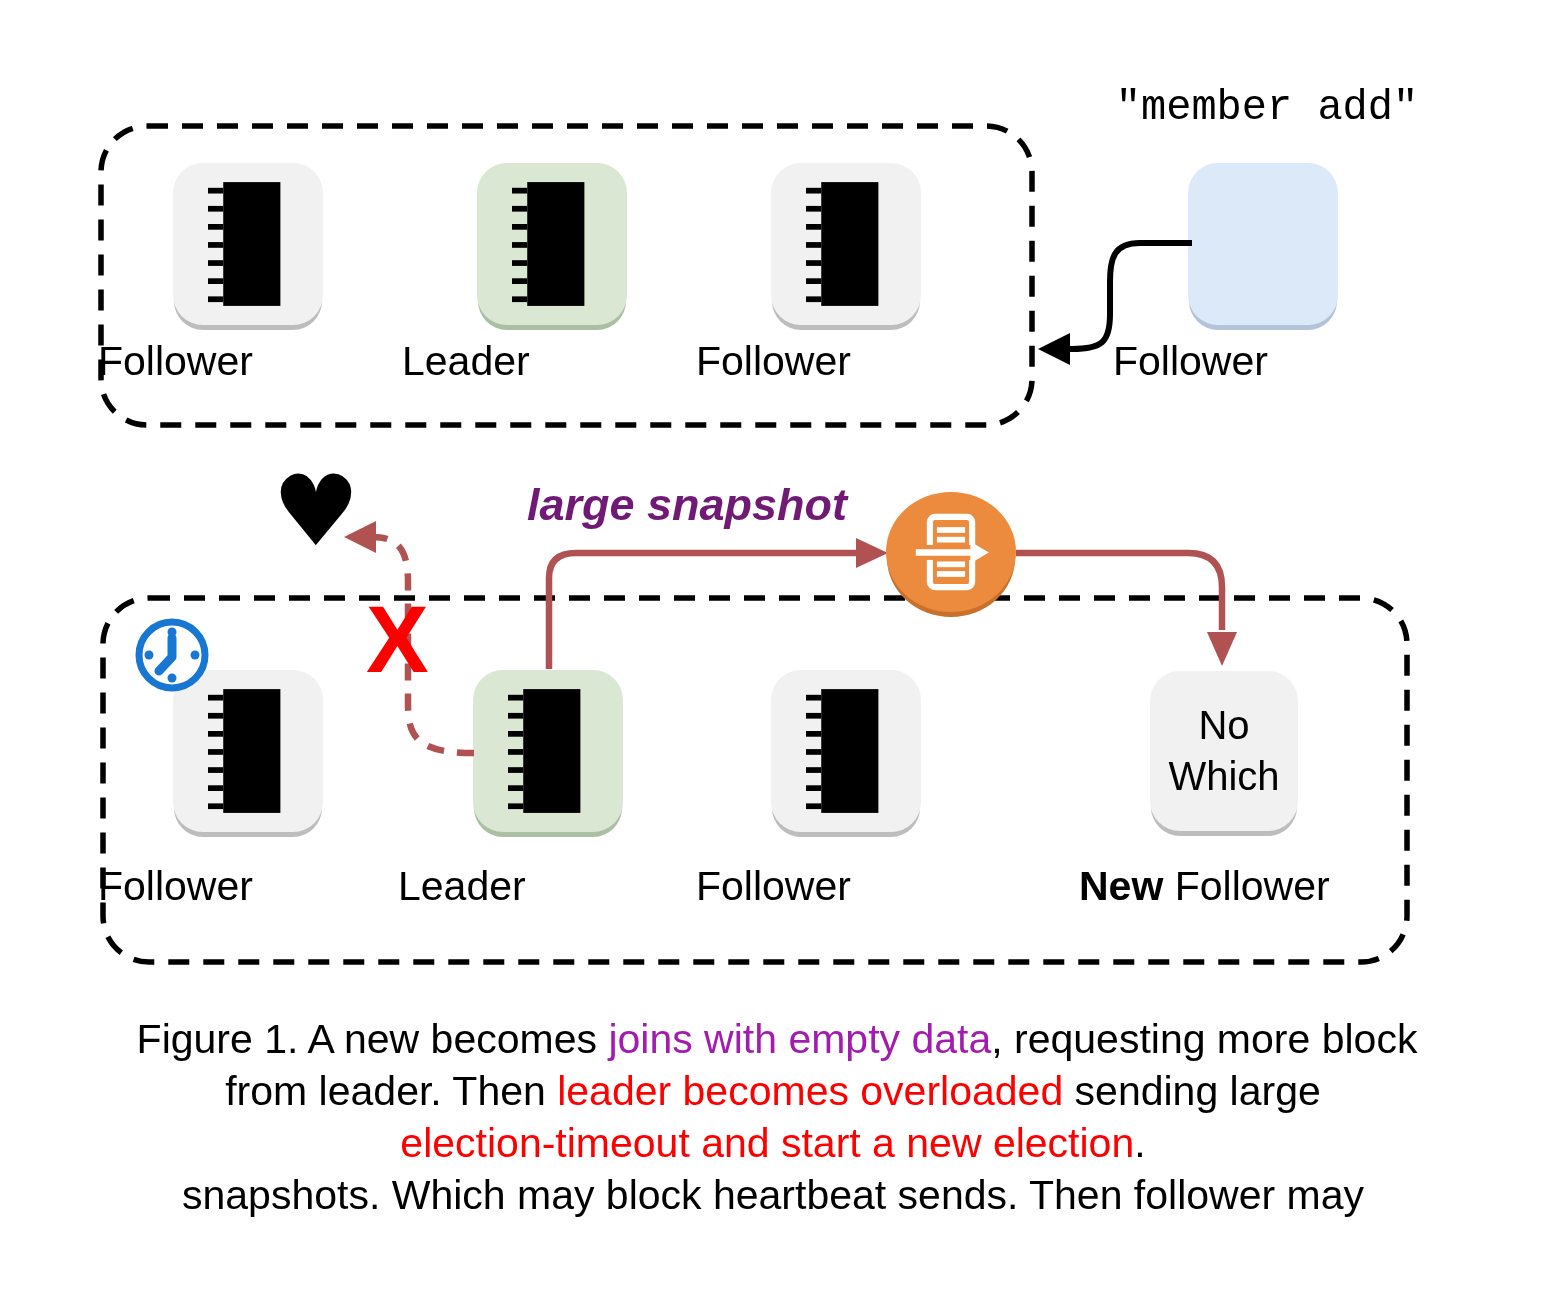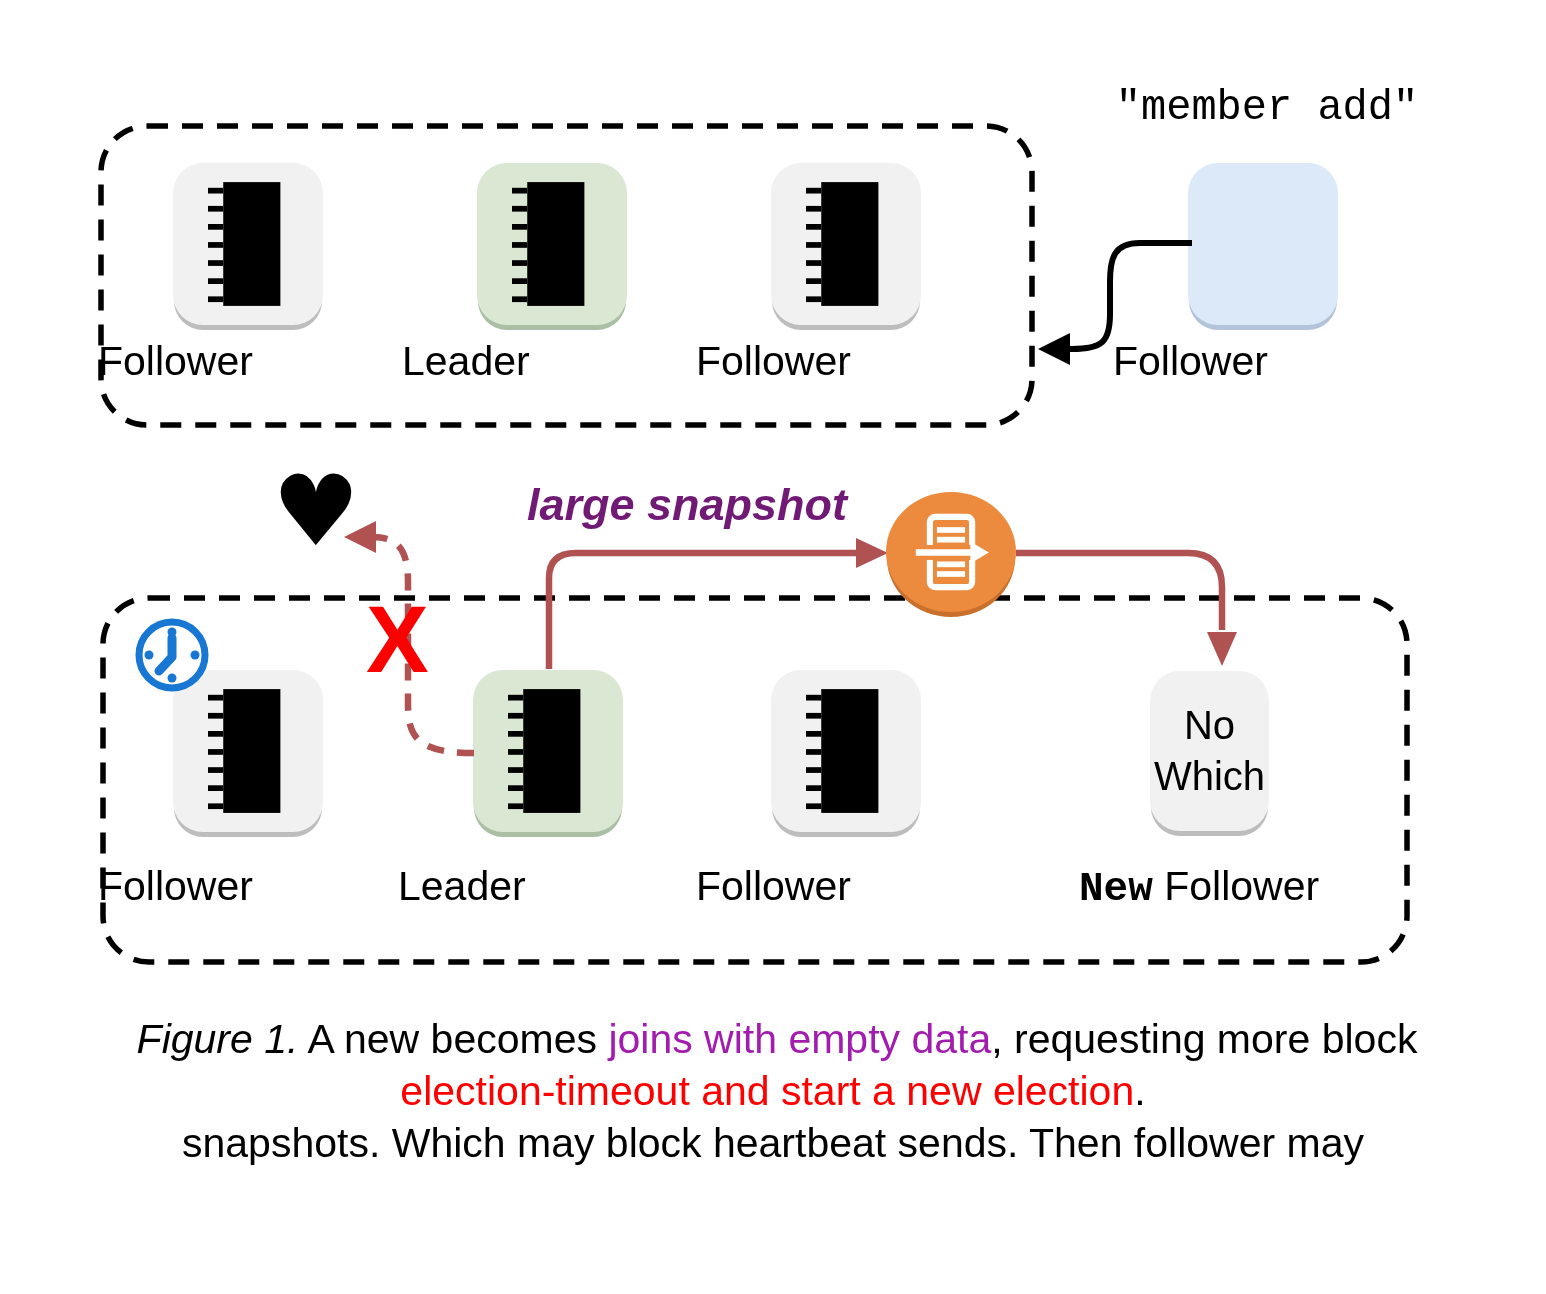--- a/index.html
+++ b/index.html
@@ -27,24 +27,24 @@
              font-size:42px;font-family:"Liberation Mono","DejaVu Sans Mono",monospace;color:#000;}
   .orange-circle{position:absolute;left:886px;top:492px;width:130px;height:120px;border-radius:50%;
                  background:#ec8b3e;box-shadow:0 6px 0 -1px #c8702c;
                  display:flex;align-items:center;justify-content:center;z-index:6;}
   .overlay{position:absolute;left:0;top:0;z-index:5;pointer-events:none;}
   .z6{z-index:6;}
   .z7{z-index:7;}
   
   .caption{position:absolute;left:0;right:0;top:1013px;text-align:center;
            font-size:41px;line-height:1.27;color:#000;}
-  .caption .it{font-style:italic;margin-left:8px;}
+  .caption .it{margin-left:8px;}
   .caption .blue{color:#a21caf;}
   .caption .red{color:#fe0000;}
-  .nf-bold{font-weight:700;font-family:Liberation Mono, monospace;}
+  .nf-bold{font-weight:700;}
   .hidden-defs{position:absolute;width:0;height:0;overflow:hidden;}
 </style>
 </head>
 <body>
 
 <div id="canvas">
 
   <svg class="hidden-defs" aria-hidden="true">
     <defs>
       <symbol id="log-sym" viewBox="0 0 84 130">
@@ -113,21 +113,21 @@
   </div>
   <div class="nlabel" style="left:398px;top:863px">Leader</div>
 
   <div class="node node--gray" style="left:771px;top:670px">
     <svg class="log-svg" width="80" height="124" viewBox="0 0 84 130">
         <use href="#log-sym"></use>
       </svg>
   </div>
   <div class="nlabel" style="left:696px;top:863px">Follower</div>
 
-  <div class="node node--nodata" style="left:1150px;top:671px;width:119px;height:160px">
+  <div class="node node--nodata" style="left:1150px;top:671px;width:148px;height:160px">
     <div>No</div>
     <div>Which</div>
   </div>
   <div class="nlabel" style="left:1079px;top:863px"><span class="nf-bold">New</span><span> Follower</span></div>
 
   <svg class="overlay" width="1546" height="1294" viewBox="0 0 1546 1294">
 
     <rect x="101" y="126" width="931" height="299" rx="46" fill="none" stroke="#000" stroke-width="5.5" stroke-dasharray="21 14"></rect>
     <rect x="103" y="598" width="1304" height="364" rx="46" fill="none" stroke="#000" stroke-width="5.5" stroke-dasharray="21 14"></rect>
 
@@ -174,17 +174,18 @@
       <line x1="34" y1="64" x2="66" y2="64" stroke="#fff" stroke-width="6.5"></line>
       <line x1="34" y1="75" x2="66" y2="75" stroke="#fff" stroke-width="6.5"></line>
       <rect x="16" y="42" width="68" height="17" fill="#ec8b3e"></rect>
       <line x1="10" y1="50.5" x2="74" y2="50.5" stroke="#fff" stroke-width="7.5"></line>
       <polygon points="93,50.5 72,38 72,63" fill="#fff"></polygon>
     </svg>
   </div>
 
   <div class="caption">
     <div><span class="it">Figure 1.</span><span> A new becomes </span><span class="blue">joins with empty data</span><span>, requesting more block</span></div>
+    <div><span>from leader. Then </span><span class="red">leader becomes overloaded</span><span> sending large</span></div>
     <div><span class="red">election-timeout and start a new election</span><span>.</span></div>
     <div><span>snapshots. Which may block heartbeat sends. Then follower may</span></div>
   </div>
 
 </div>
 
 </body></html>

